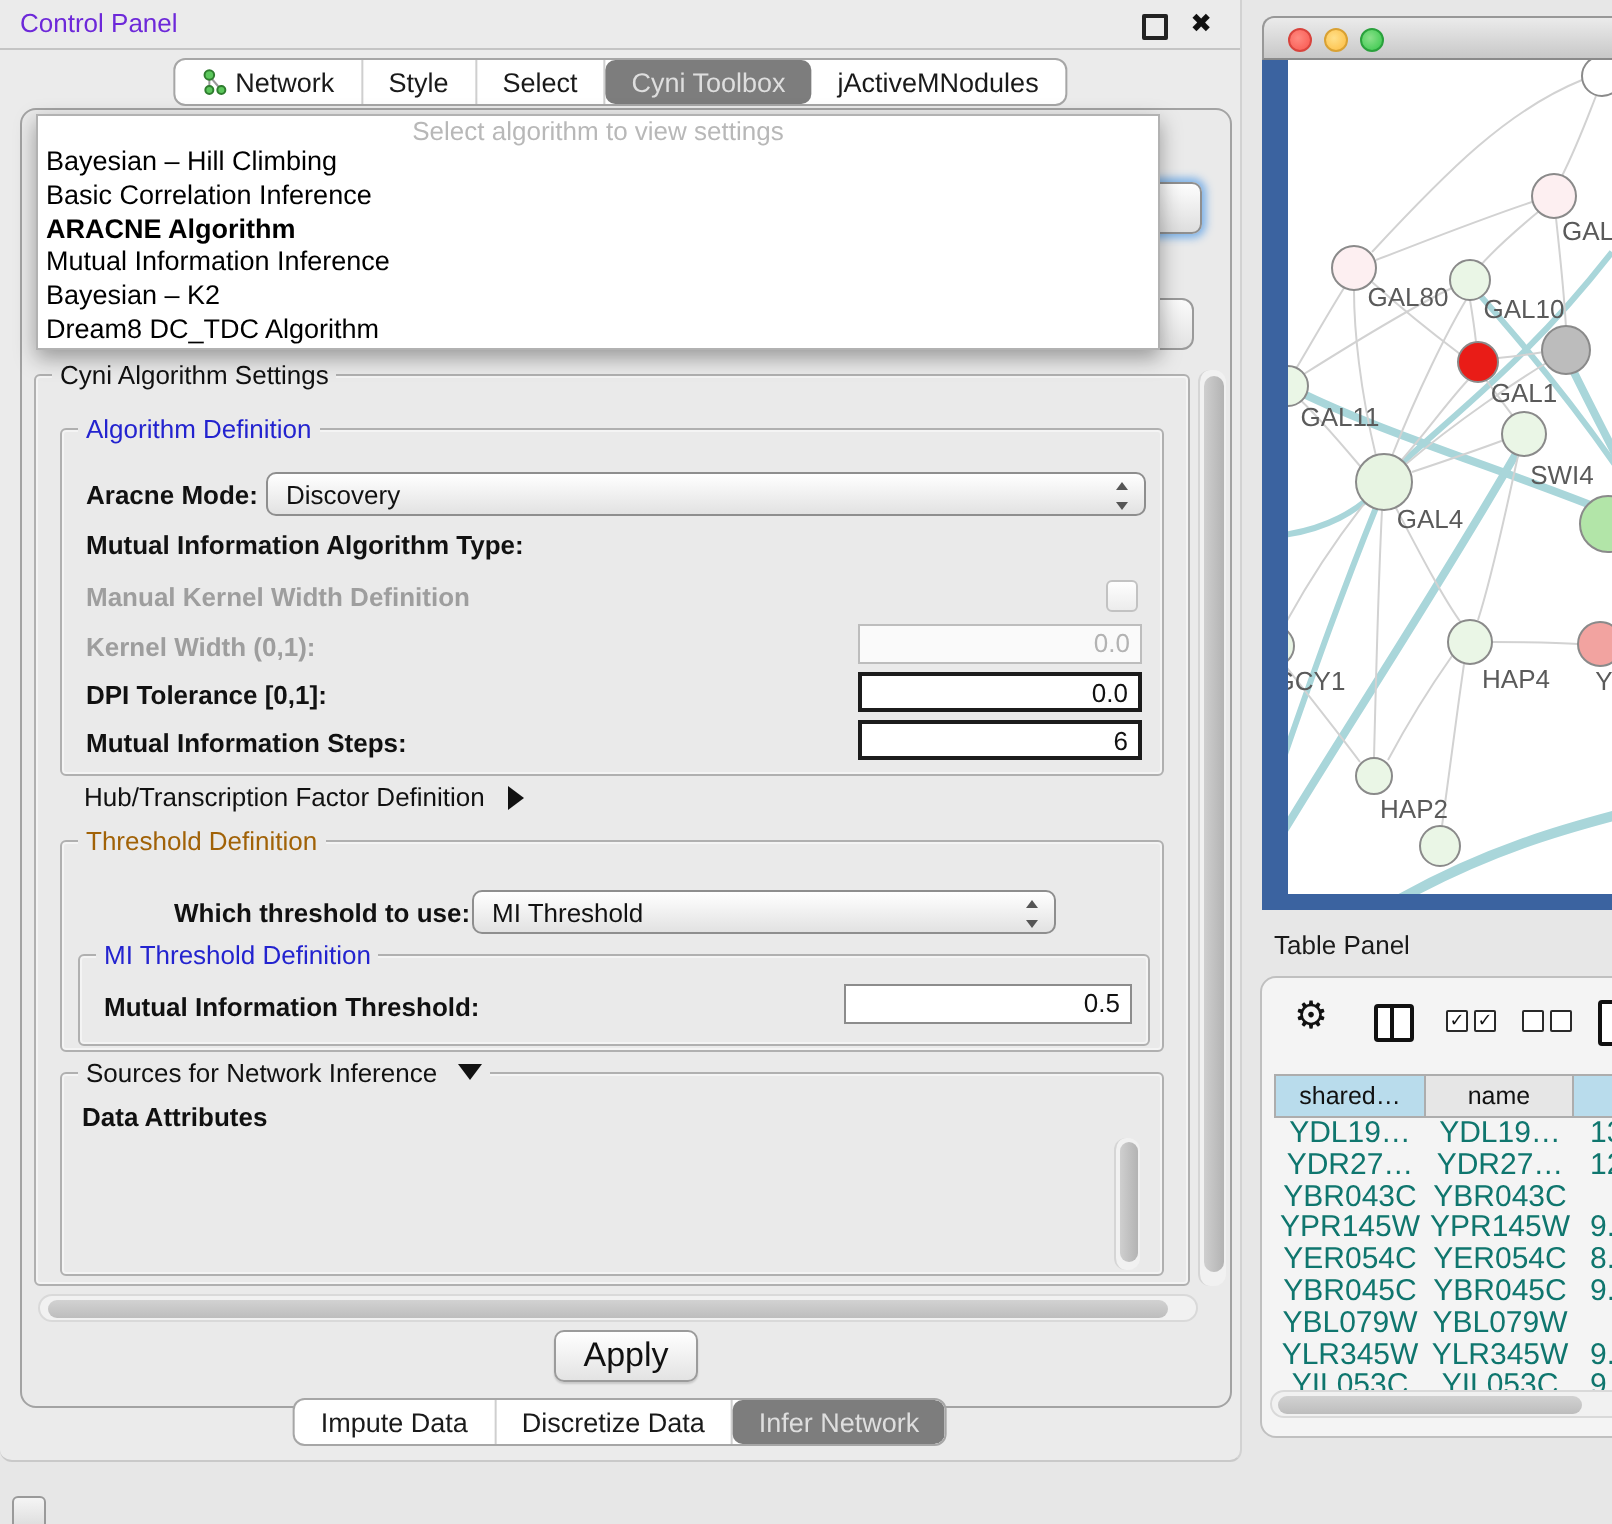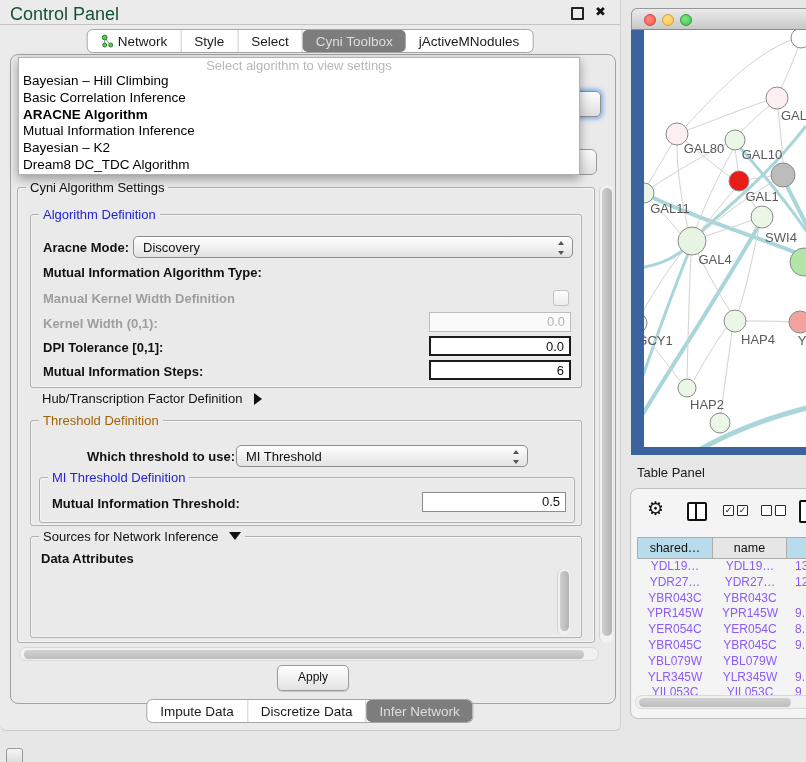--- a/index.html
+++ b/index.html
@@ -4,21 +4,21 @@
 <style>
   html,body{margin:0;padding:0;}
   .page{position:relative;width:806px;height:762px;background:#e7e7e7;overflow:hidden;
         font-family:"Liberation Sans","DejaVu Sans",sans-serif;font-size:13px;color:#111;}
   .abs{position:absolute;}
 
   
   .control-panel{left:0;top:6;width:620px;height:730px;background:#ebebeb;
      border-bottom:1px solid #c9c9c9;border-right:1px solid #d2d2d2;border-radius:0 0 6px 6px;}
   .cp-titlebar{position:absolute;left:0;top:0;width:100%;height:24px;border-bottom:1px solid #c4c4c4;}
-  .cp-title{position:absolute;left:10px;top:4px;font-size:18px;color:#14532d;}
+  .cp-title{position:absolute;left:10px;top:4px;font-size:13px;color:#6d28d9;}
   .winic{position:absolute;top:5px;cursor:default;}
   .float-ic{right:36px;width:9px;height:9px;border:2px solid #222;border-radius:1px;margin-top:2px;}
   .close-ic{right:14px;font-size:13px;font-weight:bold;color:#111;line-height:13px;}
 
   
   .tabbar{position:absolute;display:flex;background:#fff;border:1px solid #a6a6a6;border-radius:6px;
           height:22px;align-items:stretch;overflow:hidden;}
   #top-tabs{top:29px;left:50%;transform:translateX(-50%);}
   #bottom-tabs{top:699px;left:50%;transform:translateX(-50%);text-align:center;}
   .tab{display:flex;align-items:center;gap:4px;padding:0 13px;font-size:13.5px;color:#1a1a1a;
@@ -74,21 +74,21 @@
 
   .srclist{position:absolute;background:#fff;border:1px solid #bbb;overflow:hidden;}
   .src-item{height:16.5px;line-height:16.5px;background:#3a6bd0;color:#fff;font-size:12.5px;padding-left:6px;}
   .vsb{position:absolute;background:#f1f1f1;border-left:1px solid #d5d5d5;border-radius:6px;}
   .vsb .thumb{position:absolute;left:1.5px;right:1.5px;background:linear-gradient(90deg,#cfcfcf,#b3b3b3);border-radius:6px;}
   .hsb{position:absolute;background:#f1f1f1;border:1px solid #d9d9d9;border-radius:7px;}
   .hsb .thumb{position:absolute;top:1.5px;bottom:1.5px;background:linear-gradient(#d2d2d2,#bdbdbd);border-radius:7px;}
 
   .apply-btn{position:absolute;left:50%;transform:translateX(-50%);top:610px;width:70px;height:24px;
      border:1px solid #9b9b9b;border-radius:5px;background:linear-gradient(#ffffff,#e3e3e3);
-     font-size:12px;text-align:center;line-height:23px;box-shadow:0 1px 1px rgba(0,0,0,.15);}
+     font-size:17px;text-align:center;line-height:23px;box-shadow:0 1px 1px rgba(0,0,0,.15);}
 
   
   .algo-popup{left:18px;top:57px;width:560px;height:116px;background:#fff;border:1px solid #b2b2b2;
      box-shadow:0 4px 10px rgba(0,0,0,.35);z-index:50;}
   .popup-ph{height:15px;line-height:15px;text-align:center;color:#b8b8b8;font-size:13px;}
   .pitem{height:16.8px;line-height:16.8px;font-size:13.5px;color:#000;padding-left:4px;white-space:nowrap;}
   .pitem.bold{font-weight:bold;}
 
   
   .net-window{left:631px;top:8px;width:180px;height:447px;}
@@ -116,21 +116,21 @@
   .doc-ic{position:absolute;left:168px;top:11px;width:18px;height:19px;border:2px solid #111;border-radius:2px;background:#fff;}
 
   .tp-table{position:absolute;left:6px;top:48px;width:230px;}
   .tp-hrow{display:flex;height:22px;}
   .tp-hcell{box-sizing:border-box;border:1px solid #adadad;border-left:none;background:#e6e6e6;
      text-align:center;font-size:12.5px;line-height:20px;color:#111;}
   .tp-hcell:first-child{border-left:1px solid #adadad;}
   .tp-hcell.hl{background:#b9dcec;}
   .tp-body{overflow:hidden;height:136px;}
   .tp-row{display:flex;height:15.8px;}
-  .tp-cell{box-sizing:border-box;font-size:12px;line-height:15.5px;text-align:center;color:#8b5cf6;white-space:nowrap;overflow:hidden;}
+  .tp-cell{box-sizing:border-box;font-size:15px;line-height:15.5px;text-align:center;color:#0f766e;white-space:nowrap;overflow:hidden;}
   .tp-cell.num{text-align:left;padding-left:8px;}
   .tp-hsb{position:absolute;left:4px;top:206px;width:196px;height:12px;}
 
   .mini-icon{left:6px;top:748px;width:15px;height:15px;border:1px solid #9a9a9a;border-radius:3px;
      background:linear-gradient(#f5f5f5,#dcdcdc);}
 </style>
 </head>
 <body>
 
 <div class="page">

